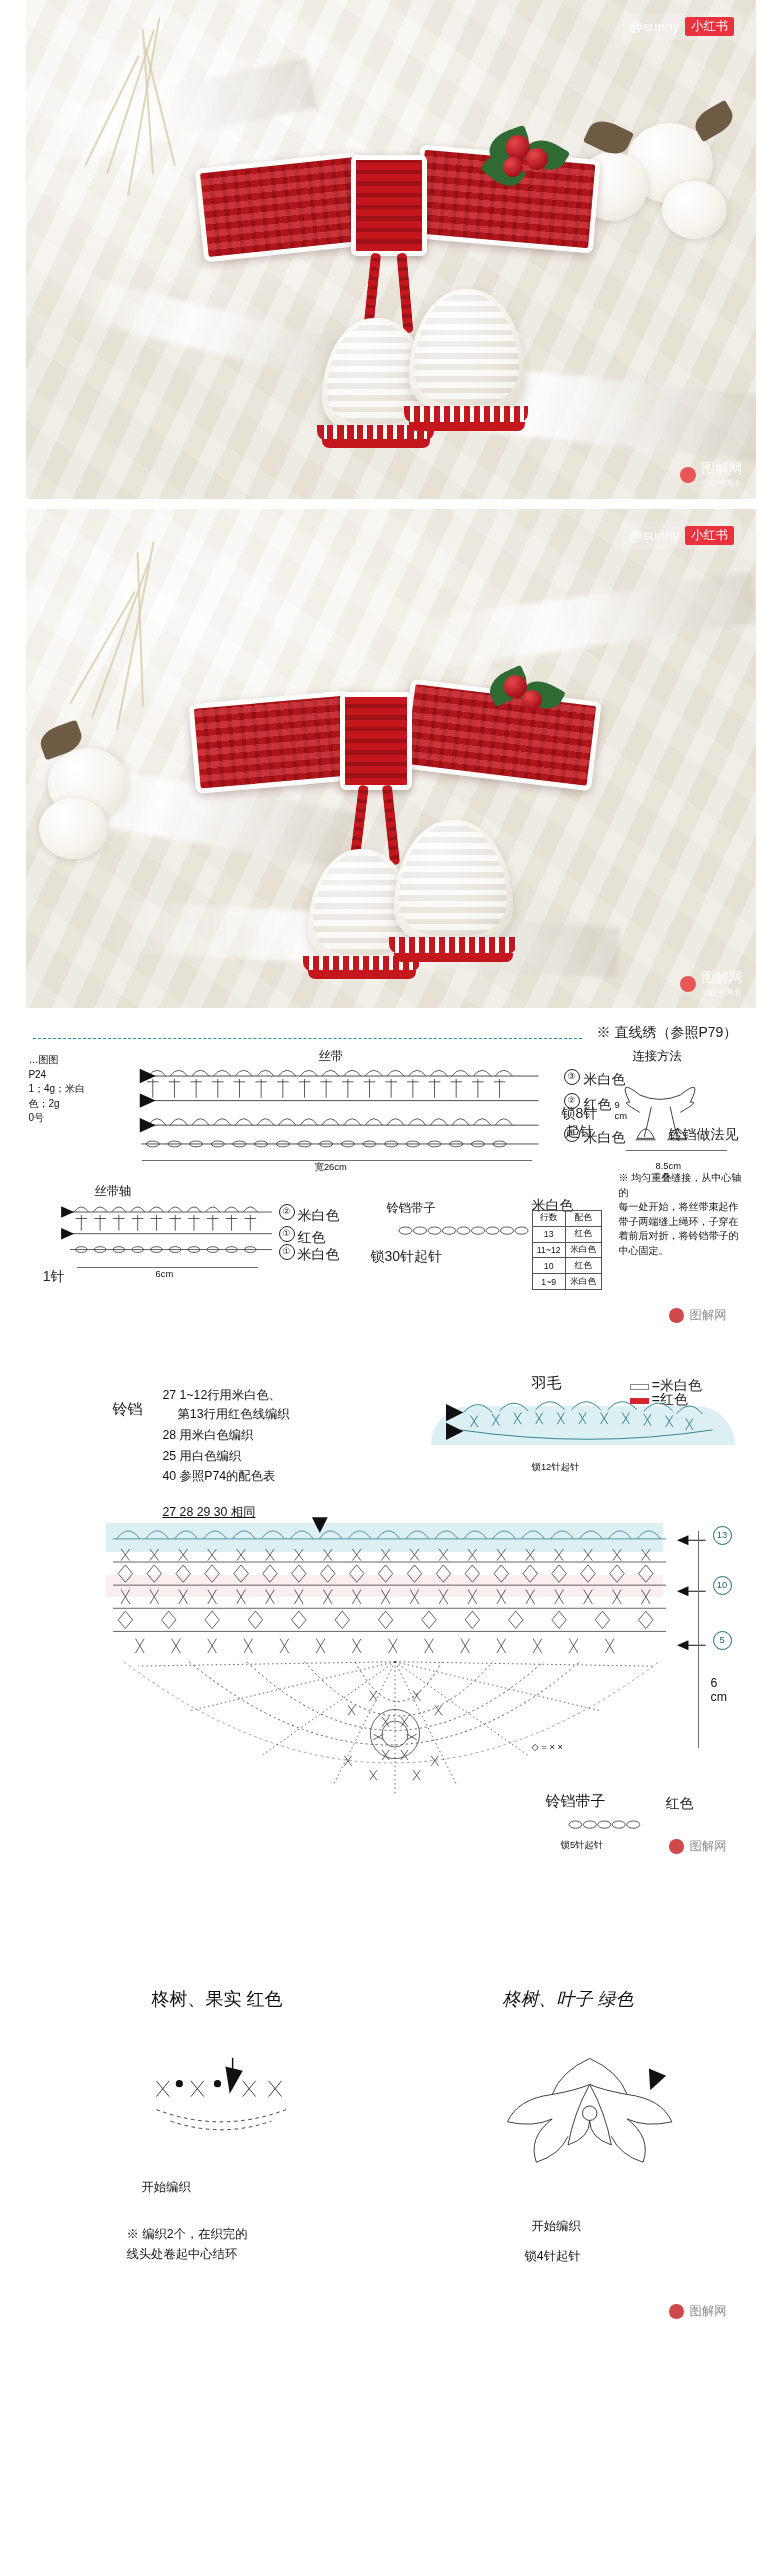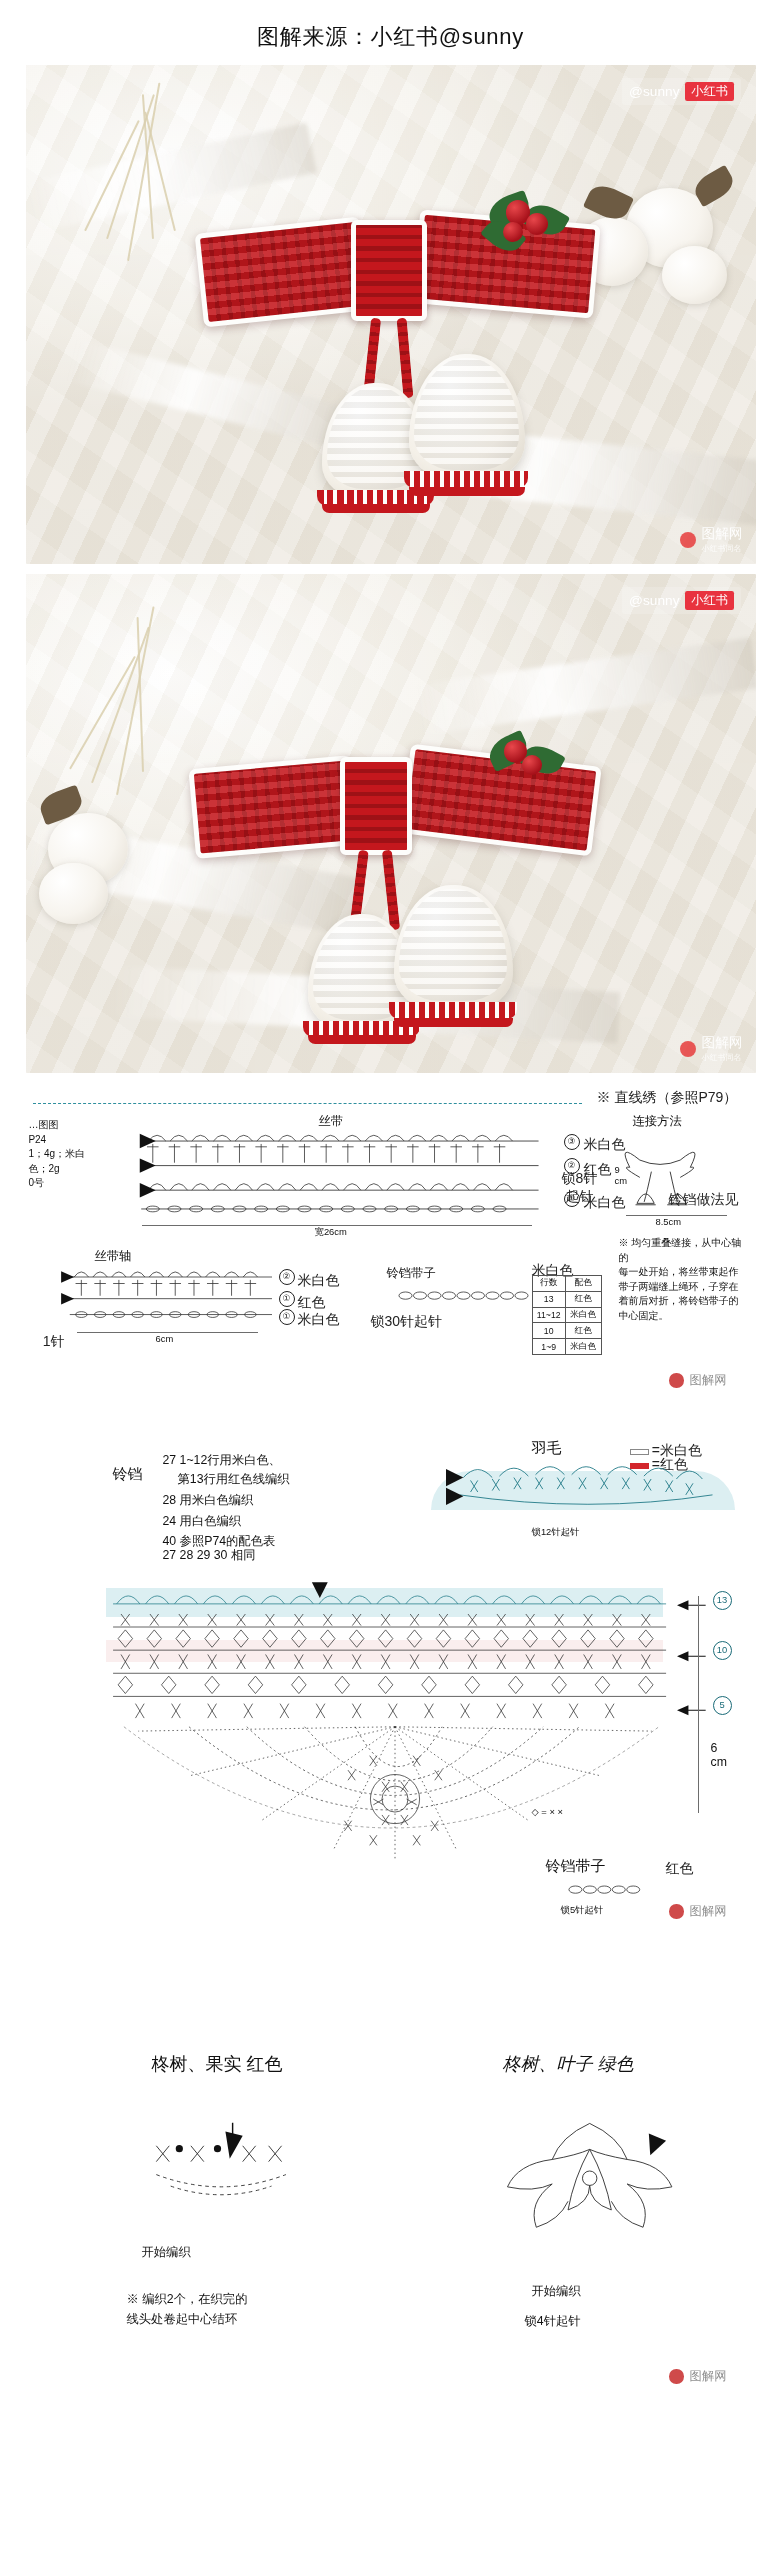--- a/index.html
+++ b/index.html
@@ -237,21 +237,20 @@
     background:#cf4a4a; display:inline-block;
   }
 
   svg { display:block; }
 </style>
 </head>
 <body>
 
 <div class="page">
 
-  <div class="source-header cn">图解来源：小红书@sunny</div>
 
   <div class="photo photo-1">
     <div class="cloth"></div>
     <div class="fold" style="left:0;top:87px;width:289px;height:51px;transform:rotate(-12deg);"></div>
     <div class="fold" style="left:361px;top:376px;width:376px;height:65px;transform:rotate(6deg);"></div>
     <div class="fold" style="left:43px;top:311px;width:304px;height:43px;transform:rotate(14deg);"></div>
 
     <div class="grass" style="left:80px;top:22px;height:152px;transform:rotate(18deg);"></div>
     <div class="grass" style="left:101px;top:14.5px;height:181px;transform:rotate(10deg);"></div>
     <div class="grass" style="left:126px;top:29px;height:145px;transform:rotate(-4deg);"></div>
@@ -501,21 +500,21 @@
         <path d="M82 52 q6 28 10 42"></path>
         <path d="M36 96 q12 -26 24 0 z"></path>
         <path d="M80 96 q12 -26 24 0 z"></path>
         <line x1="34" y1="98" x2="62" y2="98"></line>
         <line x1="78" y1="98" x2="106" y2="98"></line>
       </g>
     </svg>
     <div class="lbl-sm cn" style="left:589px;top:81px;white-space:pre-line;">9
 cm</div>
     <div class="rule" style="left:600px;top:132px;width:101px;"></div>
-    <div class="lbl-sm cn" style="left:630px;top:133px;">8.5cm</div>
+    <div class="lbl-sm cn" style="left:630px;top:142px;">8.5cm</div>
     <div class="lbl-xs cn" style="left:643px;top:108px;">铃铛做法见</div>
 
     <div class="lbl cn" style="left:69px;top:165px;">丝带轴</div>
 
     <svg style="position:absolute;left:29px;top:181px;" width="239" height="65" viewBox="0 0 330 90">
       <g stroke="#333" fill="none" stroke-width="1.1">
         <line x1="20" y1="18" x2="300" y2="18"></line>
         <line x1="20" y1="48" x2="300" y2="48"></line>
         <line x1="20" y1="70" x2="300" y2="70"></line>
         <g>
@@ -636,23 +635,23 @@
     </div>
   </div>
 
   <div class="chart-section sec-2">
 
     <div class="lbl-md cn" style="left:87px;top:42px;">铃铛</div>
 
     <div class="lbl cn" style="left:137px;top:29px;">27 1~12行用米白色、</div>
     <div class="lbl cn" style="left:152px;top:48px;">第13行用红色线编织</div>
     <div class="lbl cn" style="left:137px;top:69px;">28 用米白色编织</div>
-    <div class="lbl cn" style="left:137px;top:90px;">24 用白色编织</div>
+    <div class="lbl cn" style="left:137px;top:90px;">25 用白色编织</div>
     <div class="lbl cn" style="left:137px;top:110px;">40 参照P74的配色表</div>
-    <div class="lbl cn" style="left:137px;top:124px;">27  28  29  30  相同</div>
+    <div class="lbl cn" style="left:137px;top:146px;text-decoration:underline;">27  28  29  30  相同</div>
 
     <div class="lbl-md cn" style="left:506px;top:16px;">羽毛</div>
     <div style="position:absolute;left:604px;top:19px;">
       <span class="swatch-white"></span>
       <span class="lbl-xs cn" style="position:static;">=米白色</span>
     </div>
     <div style="position:absolute;left:604px;top:33px;">
       <span class="swatch-red"></span>
       <span class="lbl-xs cn" style="position:static;">=红色</span>
     </div>

